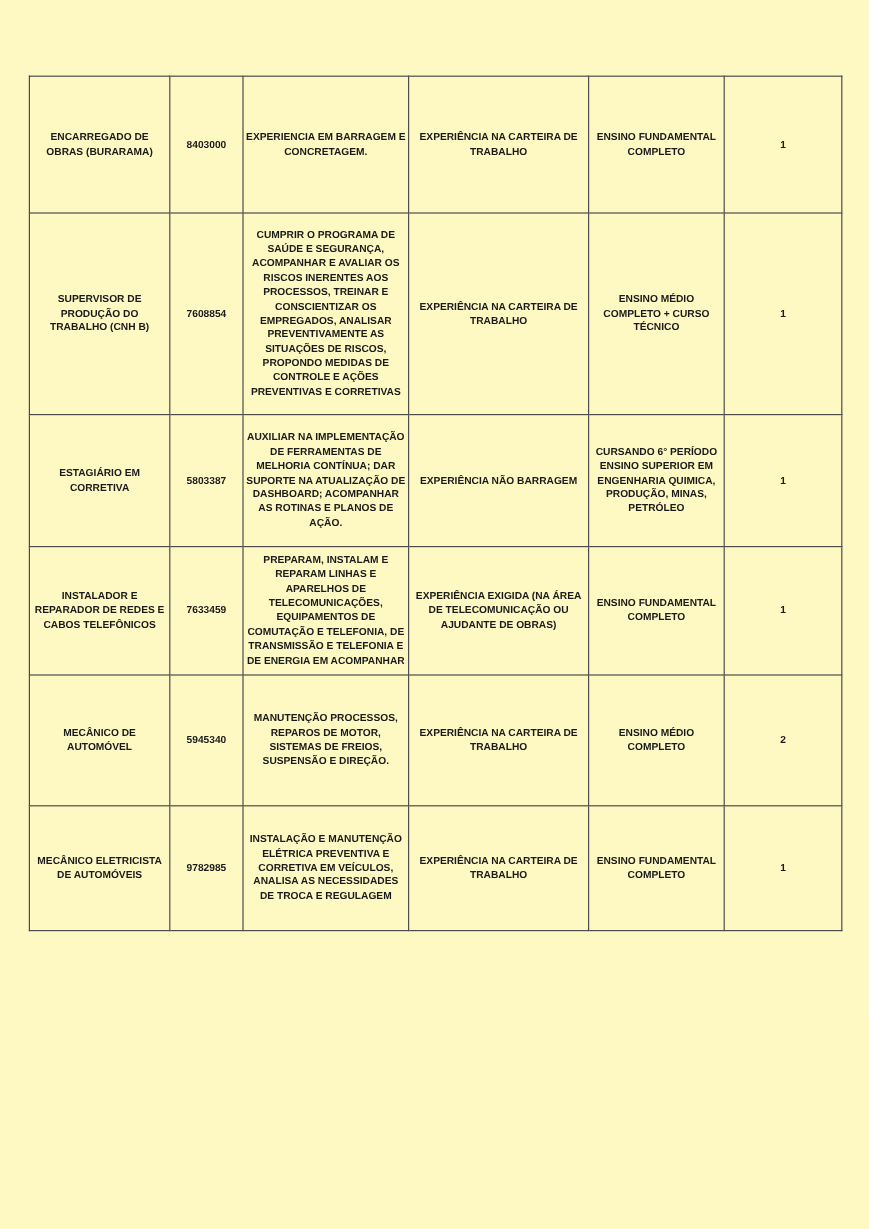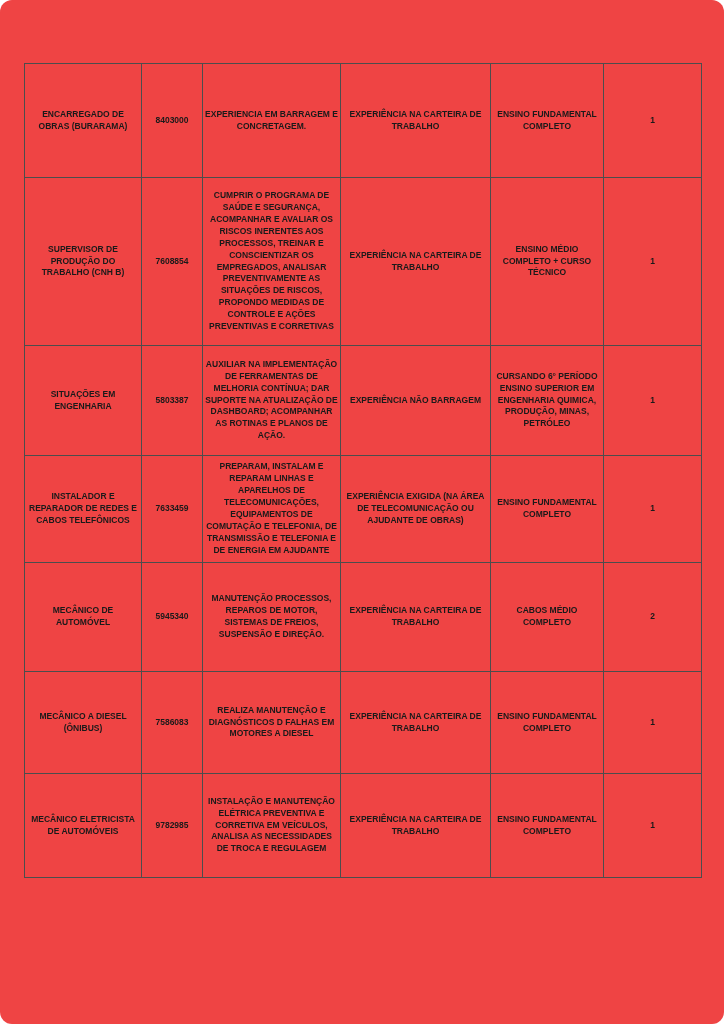--- a/index.html
+++ b/index.html
@@ -12,22 +12,21 @@
     background: #ffffff;
     font-family: "Liberation Sans", sans-serif;
     position: relative;
     overflow: hidden;
   }
   .page {
     position: absolute;
     left: 0; top: 0;
     width: 724px;
     height: 1024px;
-    background: #ef4444;
-    border-radius: 12px;
+    background: #fef9c3;
   }
   table.vacancies {
     position: absolute;
     left: 24px;
     top: 63px;
     width: 677px;
     border-collapse: collapse;
     table-layout: fixed;
   }
   table.vacancies td {
@@ -80,50 +79,42 @@
       </tr>
       <tr class="r2">
         <td>SUPERVISOR DE PRODUÇÃO DO TRABALHO (CNH B)</td>
         <td>7608854</td>
         <td>CUMPRIR O PROGRAMA DE SAÚDE E SEGURANÇA, ACOMPANHAR E AVALIAR OS RISCOS INERENTES AOS PROCESSOS, TREINAR E CONSCIENTIZAR OS EMPREGADOS, ANALISAR PREVENTIVAMENTE AS SITUAÇÕES DE RISCOS, PROPONDO MEDIDAS DE CONTROLE E AÇÕES PREVENTIVAS E CORRETIVAS</td>
         <td>EXPERIÊNCIA NA CARTEIRA DE TRABALHO</td>
         <td>ENSINO MÉDIO COMPLETO + CURSO TÉCNICO</td>
         <td>1</td>
       </tr>
       <tr class="r3">
-        <td>SITUAÇÕES EM ENGENHARIA</td>
+        <td>ESTAGIÁRIO EM CORRETIVA</td>
         <td>5803387</td>
         <td>AUXILIAR NA IMPLEMENTAÇÃO DE FERRAMENTAS DE MELHORIA CONTÍNUA; DAR SUPORTE NA ATUALIZAÇÃO DE DASHBOARD; ACOMPANHAR AS ROTINAS E PLANOS DE AÇÃO.</td>
         <td>EXPERIÊNCIA NÃO BARRAGEM</td>
         <td>CURSANDO 6° PERÍODO ENSINO SUPERIOR EM ENGENHARIA QUIMICA, PRODUÇÃO, MINAS, PETRÓLEO</td>
         <td>1</td>
       </tr>
       <tr class="r4">
         <td>INSTALADOR E REPARADOR DE REDES E CABOS TELEFÔNICOS</td>
         <td>7633459</td>
-        <td>PREPARAM, INSTALAM E REPARAM LINHAS E APARELHOS DE TELECOMUNICAÇÕES, EQUIPAMENTOS DE COMUTAÇÃO E TELEFONIA, DE TRANSMISSÃO E TELEFONIA E DE ENERGIA EM AJUDANTE</td>
+        <td>PREPARAM, INSTALAM E REPARAM LINHAS E APARELHOS DE TELECOMUNICAÇÕES, EQUIPAMENTOS DE COMUTAÇÃO E TELEFONIA, DE TRANSMISSÃO E TELEFONIA E DE ENERGIA EM ACOMPANHAR</td>
         <td>EXPERIÊNCIA EXIGIDA (NA ÁREA DE TELECOMUNICAÇÃO OU AJUDANTE DE OBRAS)</td>
         <td>ENSINO FUNDAMENTAL COMPLETO</td>
         <td>1</td>
       </tr>
       <tr class="r5">
         <td>MECÂNICO DE AUTOMÓVEL</td>
         <td>5945340</td>
         <td>MANUTENÇÃO PROCESSOS, REPAROS DE MOTOR, SISTEMAS DE FREIOS, SUSPENSÃO E DIREÇÃO.</td>
         <td>EXPERIÊNCIA NA CARTEIRA DE TRABALHO</td>
-        <td>CABOS MÉDIO COMPLETO</td>
+        <td>ENSINO MÉDIO COMPLETO</td>
         <td>2</td>
-      </tr>
-      <tr class="r6">
-        <td>MECÂNICO A DIESEL (ÔNIBUS)</td>
-        <td>7586083</td>
-        <td>REALIZA MANUTENÇÃO E DIAGNÓSTICOS D FALHAS EM MOTORES A DIESEL</td>
-        <td>EXPERIÊNCIA NA CARTEIRA DE TRABALHO</td>
-        <td>ENSINO FUNDAMENTAL COMPLETO</td>
-        <td>1</td>
       </tr>
       <tr class="r7">
         <td>MECÂNICO ELETRICISTA DE AUTOMÓVEIS</td>
         <td>9782985</td>
         <td>INSTALAÇÃO E MANUTENÇÃO ELÉTRICA PREVENTIVA E CORRETIVA EM VEÍCULOS, ANALISA AS NECESSIDADES DE TROCA E REGULAGEM</td>
         <td>EXPERIÊNCIA NA CARTEIRA DE TRABALHO</td>
         <td>ENSINO FUNDAMENTAL COMPLETO</td>
         <td>1</td>
       </tr>
     </tbody>

